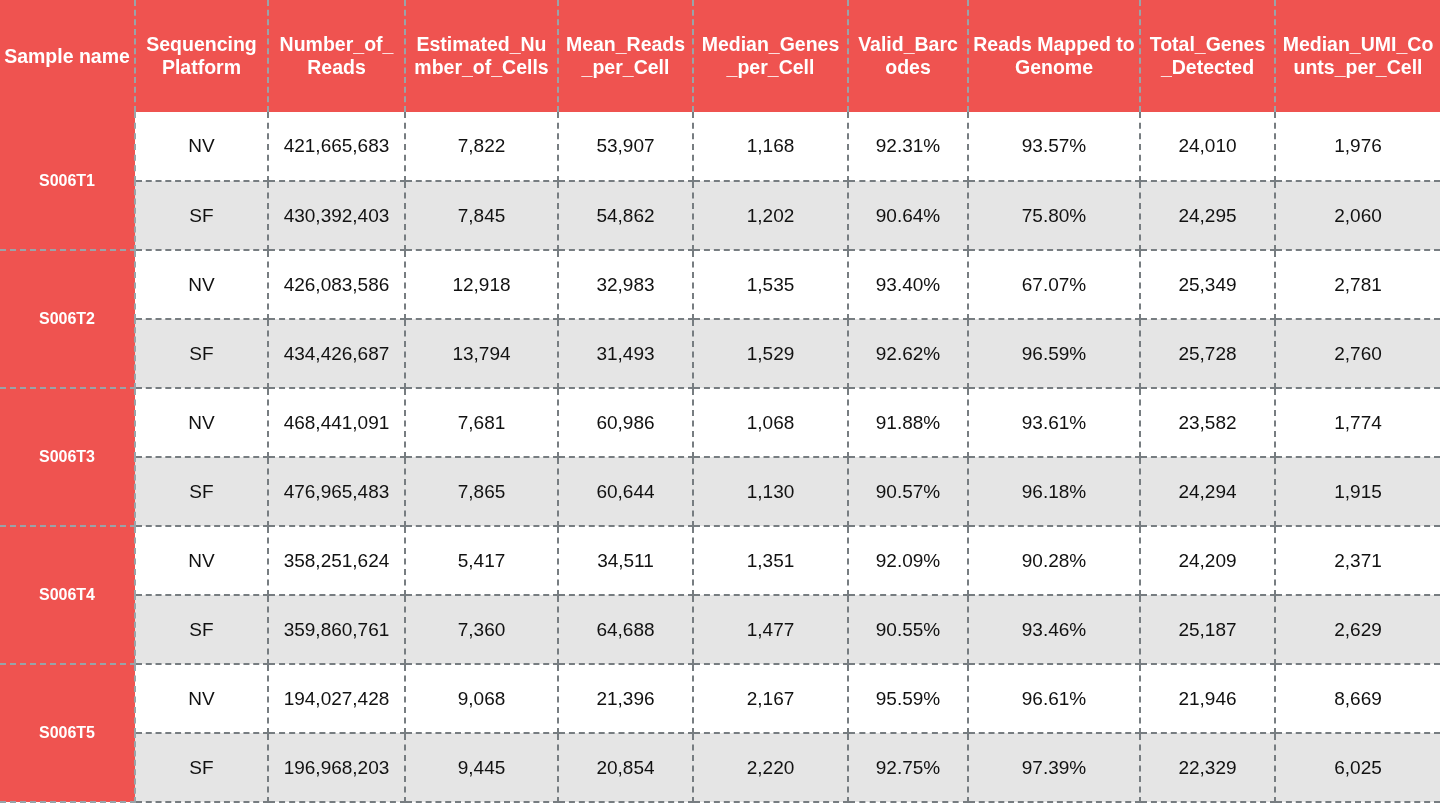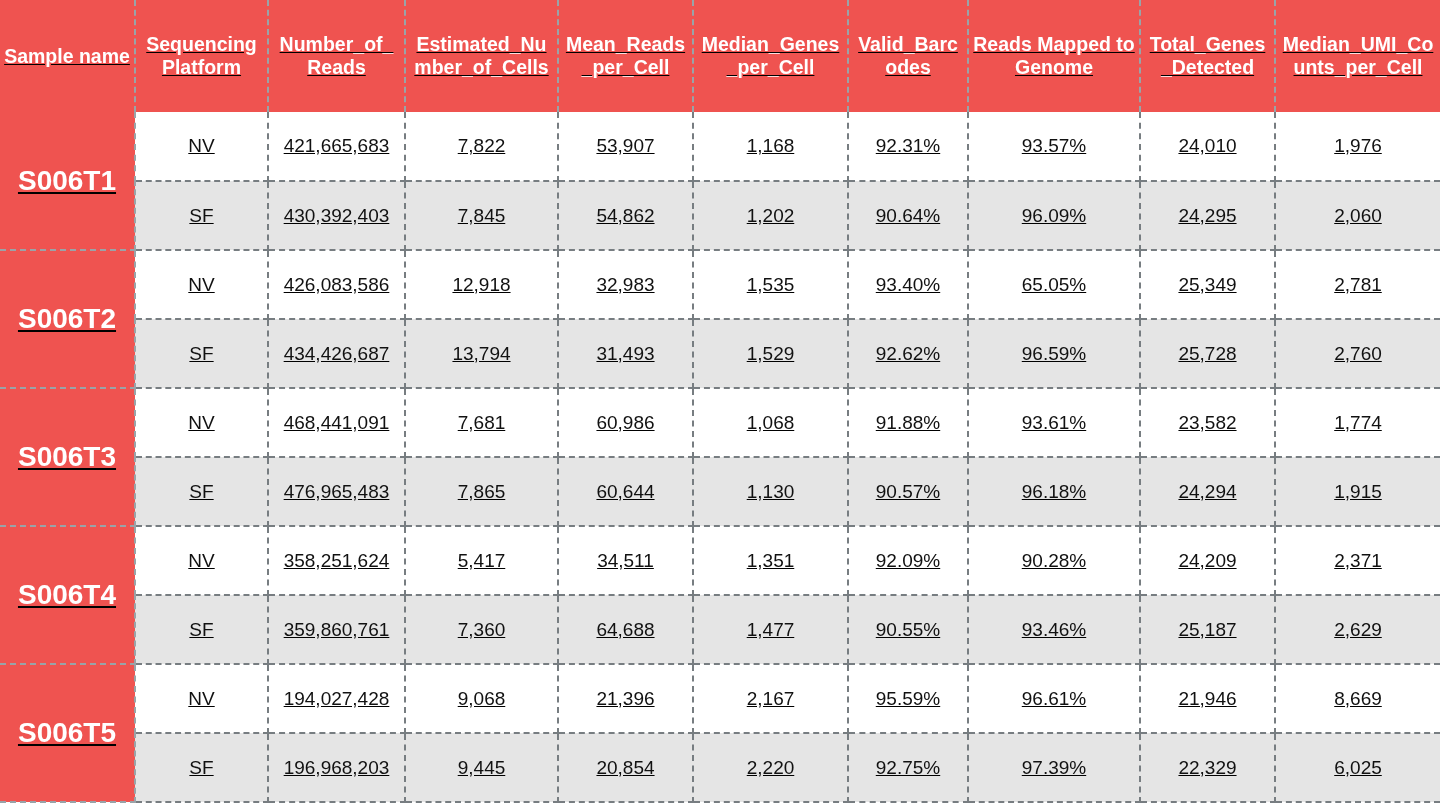--- a/index.html
+++ b/index.html
@@ -12,21 +12,20 @@
     width: 1440px;
     height: 810px;
     overflow: hidden;
     font-family: "Liberation Sans", sans-serif;
   }
 
   #qc-table {
     width: 1440px;
     border-collapse: collapse;
     table-layout: fixed;
-    text-decoration: underline;
   }
 
   
   #qc-table thead th {
     height: 112px;
     background: #ef5350;
     color: #ffffff;
     font-weight: bold;
     font-size: 19.5px;
     line-height: 23px;
@@ -40,21 +39,21 @@
     hyphens: none;
   }
   #qc-table thead th:last-child { border-right: none; }
   #qc-table thead th.sample-head { border-right: 2px dashed #9aa3a8; }
 
   
   td.sample-cell {
     background: #ef5350;
     color: #ffffff;
     font-weight: bold;
-    font-size: 28px;
+    font-size: 16px;
     text-align: center;
     vertical-align: middle;
     border-right: 2px dashed #9aa3a8;
     border-bottom: 2px dashed #9aa3a8;
     box-sizing: border-box;
   }
 
   
   td.data-cell {
     height: 69px;
@@ -128,34 +127,34 @@
       <td class="data-cell">24,010</td>
       <td class="data-cell">1,976</td>
     </tr>
     <tr class="row-even">
       <td class="data-cell">SF</td>
       <td class="data-cell">430,392,403</td>
       <td class="data-cell">7,845</td>
       <td class="data-cell">54,862</td>
       <td class="data-cell">1,202</td>
       <td class="data-cell">90.64%</td>
-      <td class="data-cell">96.09%</td>
+      <td class="data-cell">75.80%</td>
       <td class="data-cell">24,295</td>
       <td class="data-cell">2,060</td>
     </tr>
 
     <tr class="row-odd">
       <td class="sample-cell" rowspan="2">S006T2</td>
       <td class="data-cell">NV</td>
       <td class="data-cell">426,083,586</td>
       <td class="data-cell">12,918</td>
       <td class="data-cell">32,983</td>
       <td class="data-cell">1,535</td>
       <td class="data-cell">93.40%</td>
-      <td class="data-cell">65.05%</td>
+      <td class="data-cell">67.07%</td>
       <td class="data-cell">25,349</td>
       <td class="data-cell">2,781</td>
     </tr>
     <tr class="row-even">
       <td class="data-cell">SF</td>
       <td class="data-cell">434,426,687</td>
       <td class="data-cell">13,794</td>
       <td class="data-cell">31,493</td>
       <td class="data-cell">1,529</td>
       <td class="data-cell">92.62%</td>

